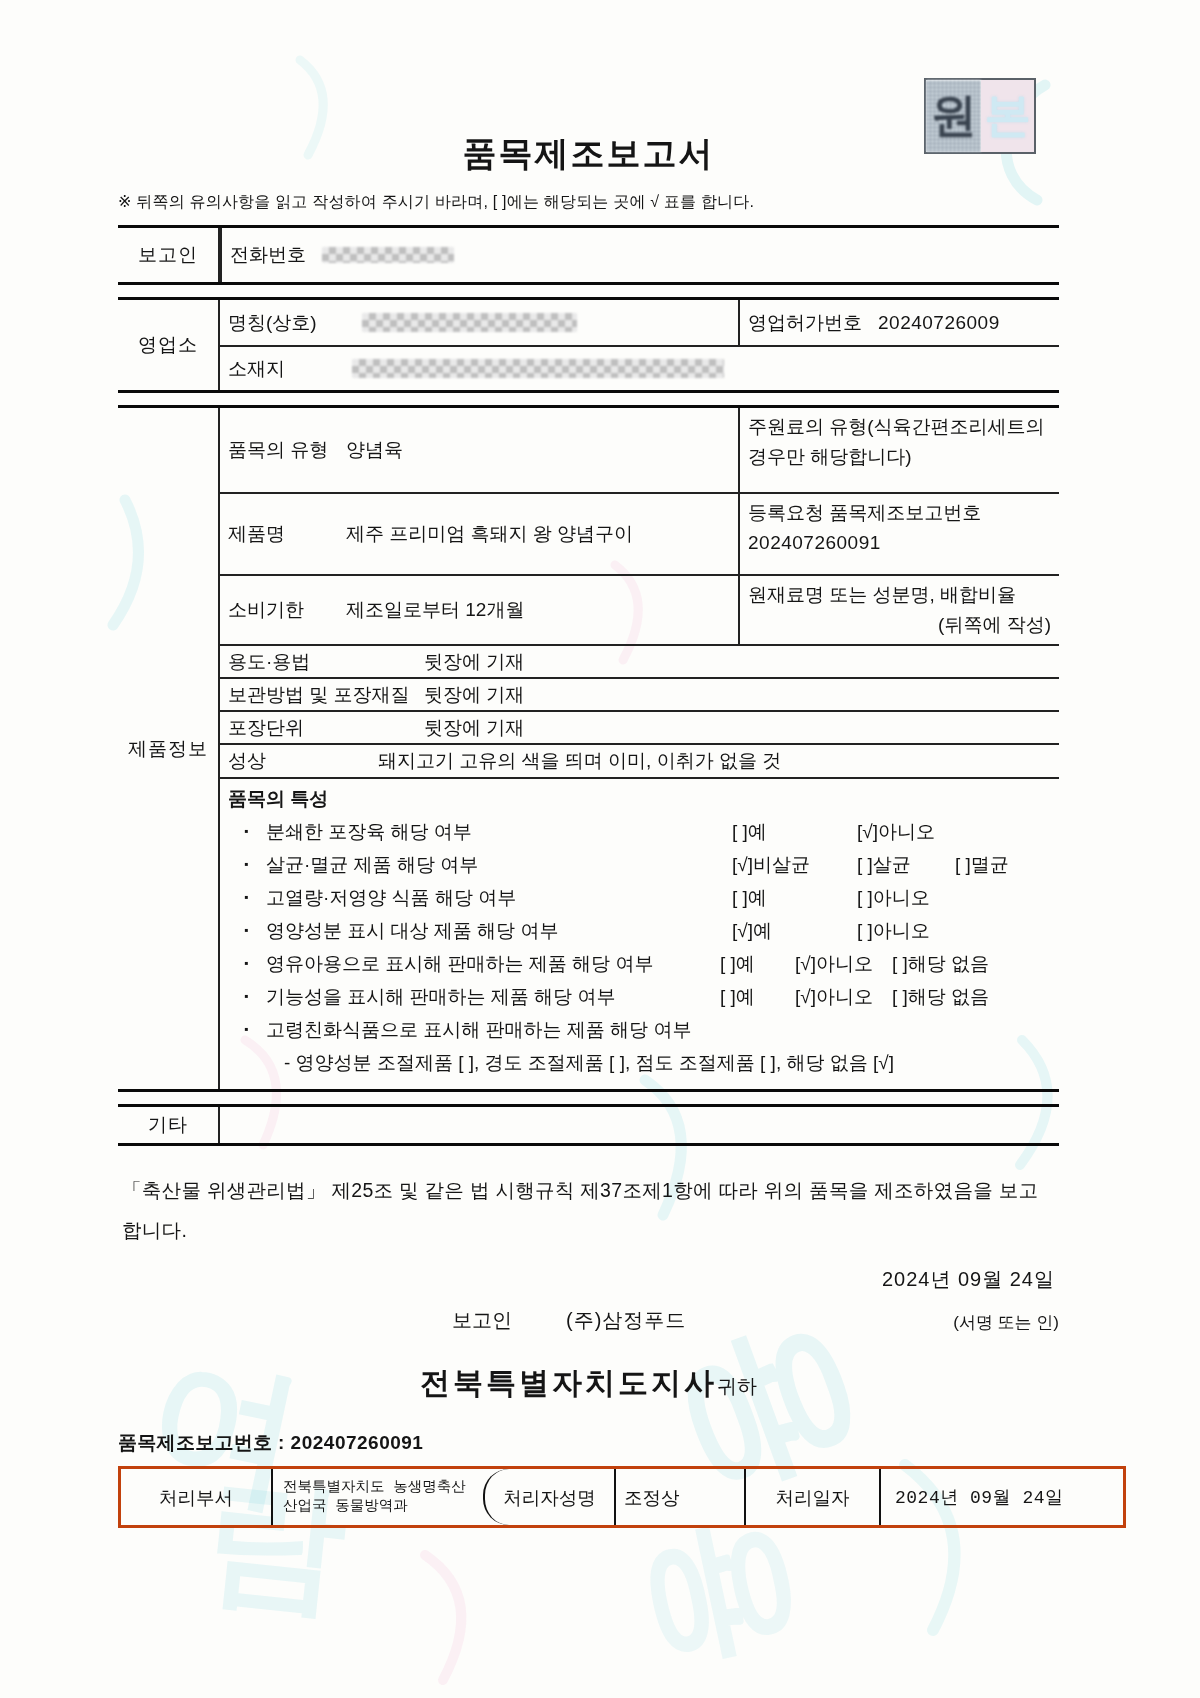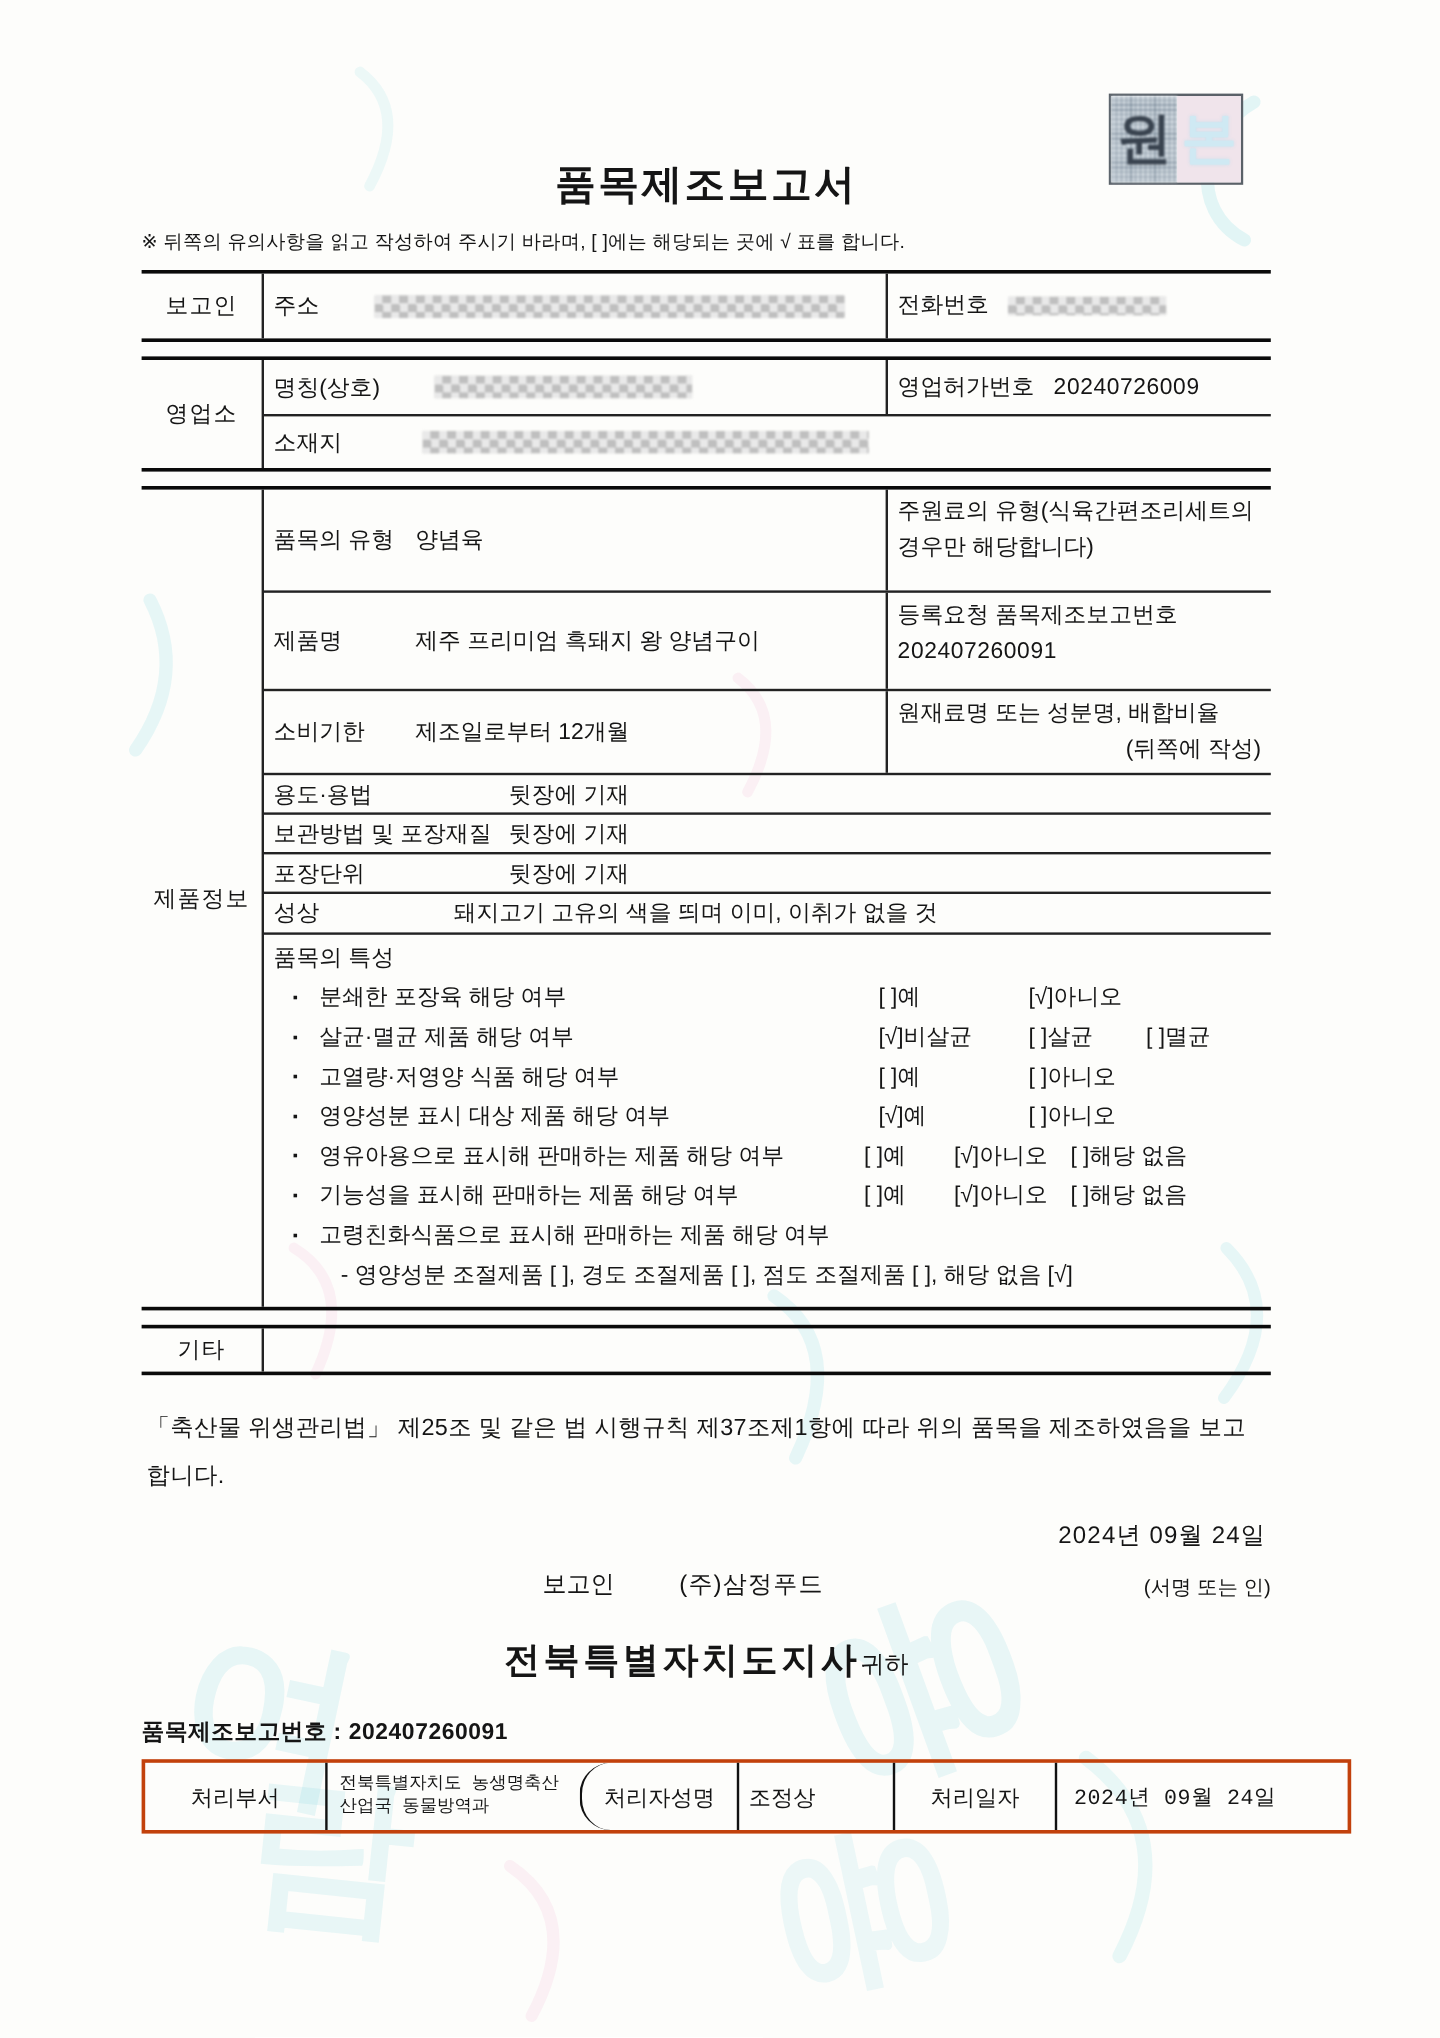--- a/index.html
+++ b/index.html
@@ -50,21 +50,21 @@
   .cz { display:inline-block; height:19px; vertical-align:middle; border-radius:1px;
     background-color:#e3e3e3;
     background-image:
       repeating-conic-gradient(#bfbfbf 0% 25%, #e9e9e9 0% 50%),
       repeating-conic-gradient(rgba(120,120,120,.35) 0% 25%, transparent 0% 50%);
     background-size:14px 14px, 26px 26px;
     filter: blur(1px); }
 
   
   .chars { padding:3px 0 9px 0; }
-  .chars-title { height:33px; line-height:33px; padding-left:8px; font-size:19px; }
+  .chars-title { height:33px; line-height:33px; padding-left:8px; font-size:19px;font-weight:bold; }
   .crow { position:relative; height:33px; line-height:33px; padding-left:46px; font-size:19px; }
   .blt { position:absolute; left:24px; top:0; font-size:12px; }
   .opt { position:absolute; top:0; white-space:nowrap; }
   .oa { left:512px; } .ob { left:637px; } .oc { left:735px; }
   .od { left:500px; } .oe { left:575px; } .of { left:672px; }
   .csub { height:34px; line-height:34px; padding-left:64px; font-size:19px; }
 
   .etc-tbl .tbody { min-height:36px; }
 
   .decl { margin:24px 2px 0 4px; font-size:19.5px; line-height:40px; letter-spacing:0.3px; }
@@ -120,24 +120,20 @@
 
   <div class="content">
 
     <h1 class="title">품목제조보고서</h1>
     <p class="note">※ 뒤쪽의 유의사항을 읽고 작성하여 주시기 바라며, [ ]에는 해당되는 곳에 √ 표를 합니다.</p>
 
     <div class="tbl">
       <div class="tlabel">보고인</div>
       <div class="tbody">
         <div class="trow h54">
-          <div class="cell-m">
-            <span class="flabel w52">주소</span>
-            <span class="cz" style="width:392px; margin-left:32px;"></span>
-          </div>
           <div class="cell-r rcol-flex">
             <span class="flabel">전화번호</span>
             <span class="cz" style="width:132px; height:16px; margin-left:16px;"></span>
           </div>
         </div>
       </div>
     </div>
 
     <div class="tbl">
       <div class="tlabel">영업소</div>

